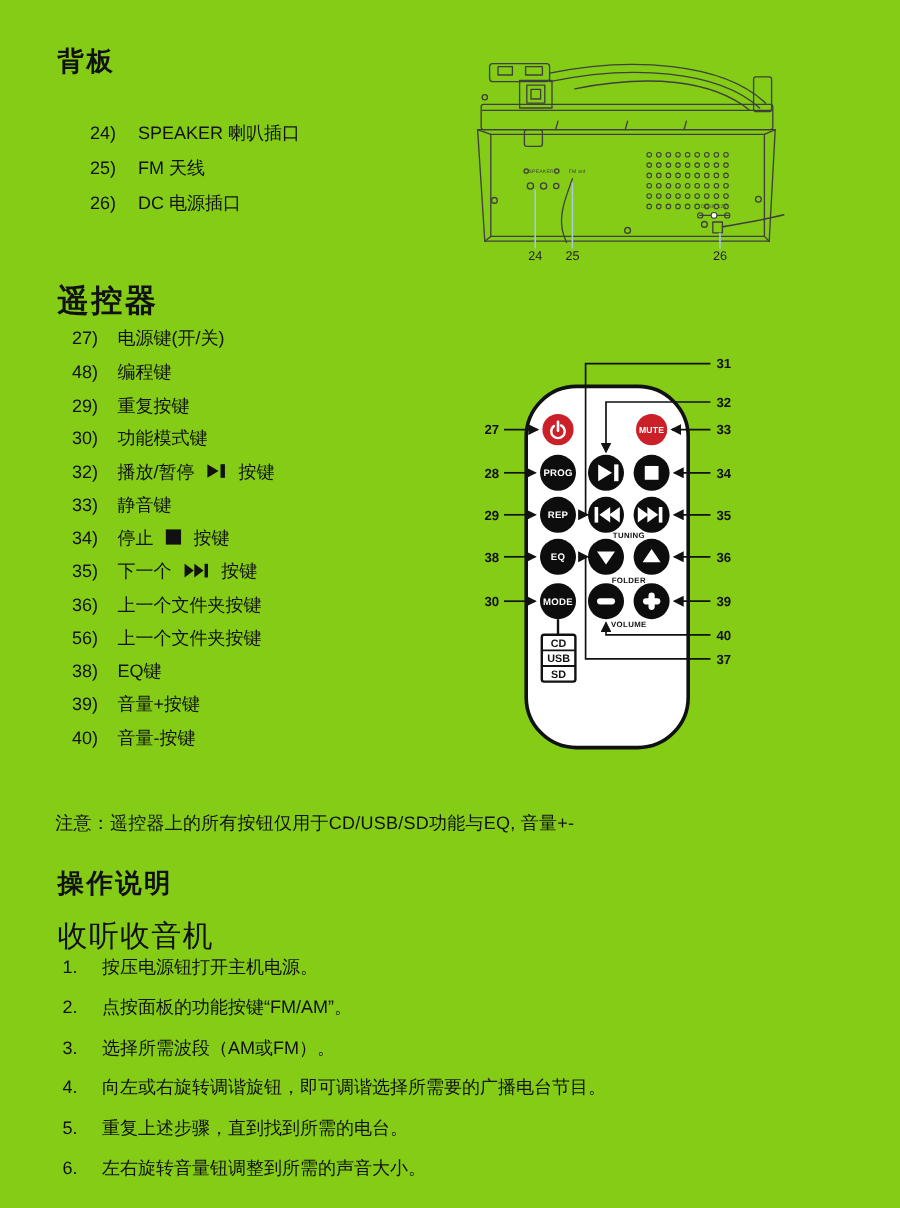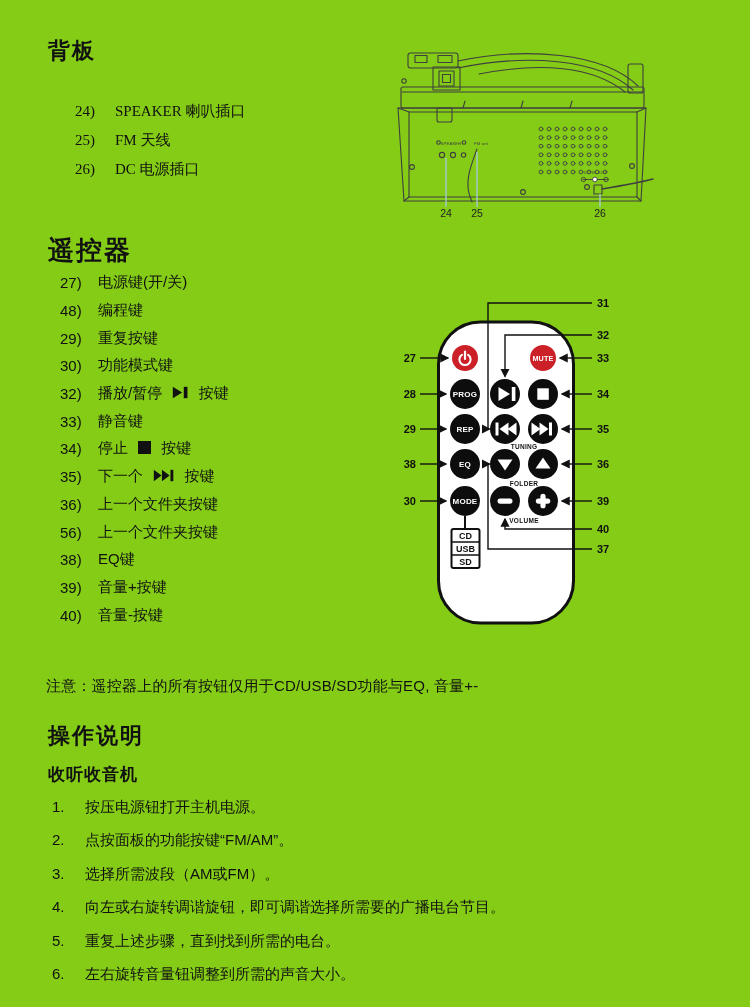--- a/index.html
+++ b/index.html
@@ -3,21 +3,21 @@
 <meta charset="utf-8">
 <style>
   html,body{margin:0;padding:0;background:#ffffff;}
   .page{
     position:relative;width:750px;height:1007px;background:#84cc16;
     font-family:"Liberation Sans","DejaVu Sans",sans-serif;color:#111;overflow:hidden;
   }
   .abs{position:absolute;}
   .h-big{font-size:22px;font-weight:600;letter-spacing:2px;}
   .h-mid{font-size:26px;font-weight:600;letter-spacing:2px;}
-  .h-sub{font-size:17px;font-weight:700;letter-spacing:1px;}
+  .h-sub{font-size:25px;font-weight:400;letter-spacing:1px;}
   .note{font-size:15px;letter-spacing:.2px;}
   
   .plist{font-size:15px;}
   .plist .row{display:flex;align-items:center;}
   .plist .num{flex:0 0 auto;}
   #bp-list .row{height:29px;}
   #bp-list .num{width:40px;}
   #rc-list .row{height:27.7px;}
   #rc-list .num{width:38px;}
   #steps{font-size:15px;}
@@ -31,21 +31,21 @@
   .src-label{fill:#111;font-weight:bold;font-size:9px;text-anchor:middle;}
   .tiny-label{fill:#3f3f3f;font-size:4.2px;text-anchor:middle;letter-spacing:.2px;}
   .dg-num{fill:#222;font-size:10.5px;text-anchor:middle;}
 </style>
 </head>
 <body>
 
 <div class="page">
 
   <div class="abs h-big" style="left:48px;top:36px;">背板</div>
-  <div id="bp-list" class="abs plist" style="left:75px;top:97px;font-family:Liberation Serif, serif;">
+  <div id="bp-list" class="abs plist" style="left:75px;top:97px;">
       <div class="row">
         <span class="num">24)</span>
         <span>SPEAKER 喇叭插口</span>
       </div>
       <div class="row">
         <span class="num">25)</span>
         <span>FM 天线</span>
       </div>
       <div class="row">
         <span class="num">26)</span>

